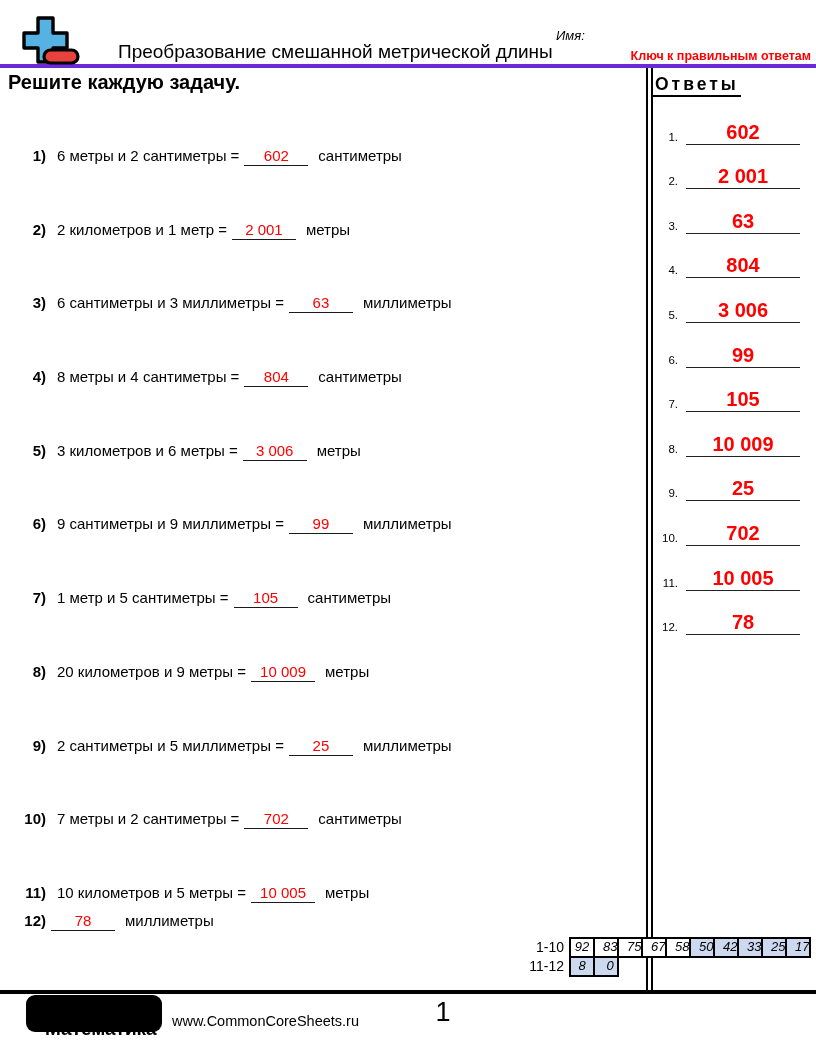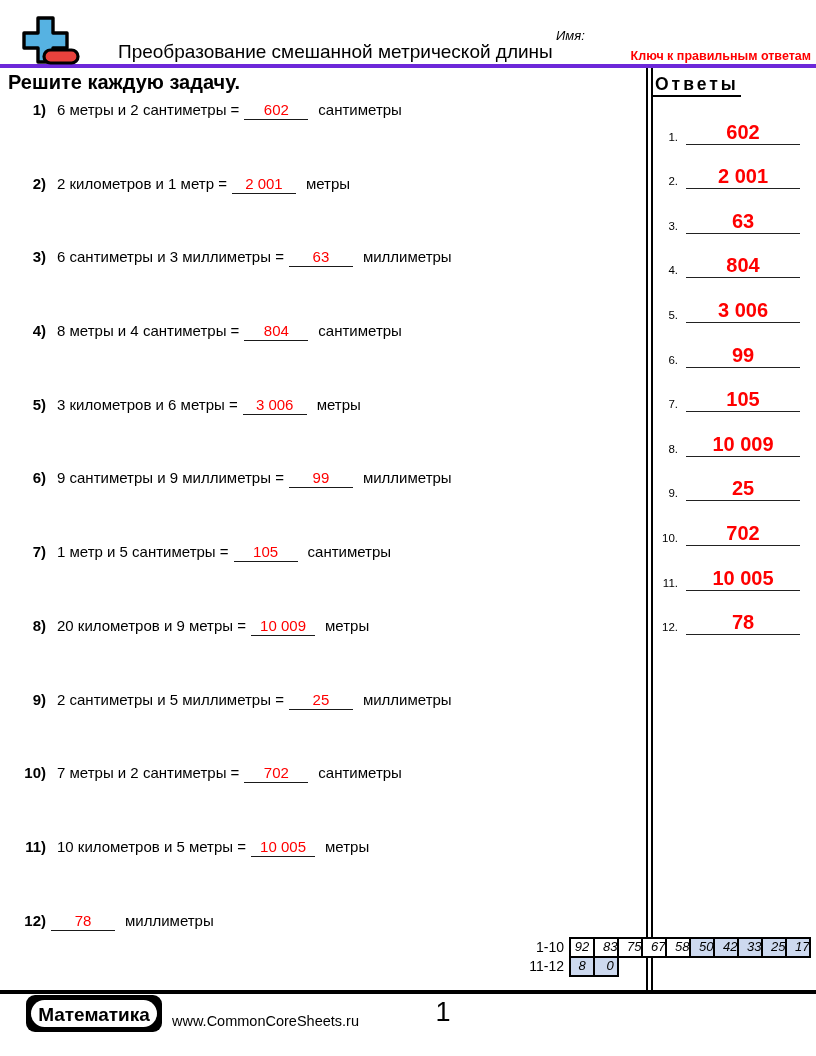--- a/index.html
+++ b/index.html
@@ -19,42 +19,42 @@
   .name-label{position:absolute;left:556px;top:28px;font-size:13px;font-style:italic;}
   .key-label{position:absolute;right:5px;top:49px;font-size:12.5px;font-weight:bold;color:var(--red);white-space:nowrap;}
 
   
   .instructions{position:absolute;left:8px;top:71px;font-size:20px;font-weight:bold;}
 
   
   .problems{position:absolute;left:0;top:101px;width:640px;}
   .problem{height:73.7px;display:flex;align-items:baseline;font-size:15px;white-space:nowrap;}
   .pnum{width:46px;text-align:right;font-weight:bold;flex:none;}
-  .ptext{margin-left:11px;}
+  .ptext{margin-left:11px;margin-top:46px;}
   .blank{display:inline-block;min-width:46px;border-bottom:1.7px solid #1a1a1a;text-align:center;margin:0 5px;padding:0 9px 1px;}
   .ans{color:var(--red);}
   .punit{margin-left:5px;}
 
   
   .divider{position:absolute;left:646px;top:68px;height:922px;width:3px;border-left:2px solid #000;border-right:2px solid #000;background:#fff;}
 
   
   .answers{position:absolute;left:653px;top:68px;width:163px;}
   .answers-title{text-align:left;margin-top:6px;height:20px;}
   .answers-title span{font-size:17.5px;font-weight:bold;letter-spacing:3px;border-bottom:2.2px solid #000;padding:0 2px 1px;}
   .answer-items{margin-top:6px;}
   .answer-item{height:44.6px;display:flex;align-items:flex-end;padding-left:3px;}
   .anum{width:22px;text-align:right;font-size:11.5px;flex:none;padding-bottom:2px;}
   .aline{flex:1;margin-left:8px;margin-right:16px;border-bottom:1.8px solid #222;text-align:center;padding-bottom:2px;line-height:1;}
   .aval{font-size:20px;font-weight:bold;color:var(--red);white-space:nowrap;}
 
   
   .footer-line{position:absolute;left:0;top:990px;width:816px;height:4px;background:#000;}
   .brand{position:absolute;left:26px;top:995px;width:136px;height:37px;background:#000;border-radius:9px;display:flex;}
-  .brand-pill{flex:1;margin:5px;background:#fff;border-radius:16px;text-align:center;font-size:19px;font-weight:bold;line-height:29px;}
+  .brand-pill{flex:1;margin:19px;background:#fff;border-radius:16px;text-align:center;font-size:19px;font-weight:bold;line-height:29px;}
   .site{position:absolute;left:172px;top:1013px;font-size:14.5px;text-align:right;}
   .page-num{position:absolute;left:423px;top:997px;width:40px;text-align:center;font-size:27px;}
   .score-table{position:absolute;left:520px;top:937px;}
   .score-row{display:flex;align-items:stretch;height:21px;}
   .score-row + .score-row{margin-top:-2px;}
   .score-label{width:44px;text-align:right;padding-right:5px;font-size:14px;line-height:21px;flex:none;}
   .cell{box-sizing:border-box;width:26px;border:2px solid #000;text-align:center;font-size:13px;line-height:16.5px;flex:none;background:#fff;font-style:italic;}
   .cell + .cell{margin-left:-2px;padding-left:8px;}
   .cell.shaded{background:var(--cell-blue);}
 </style>

